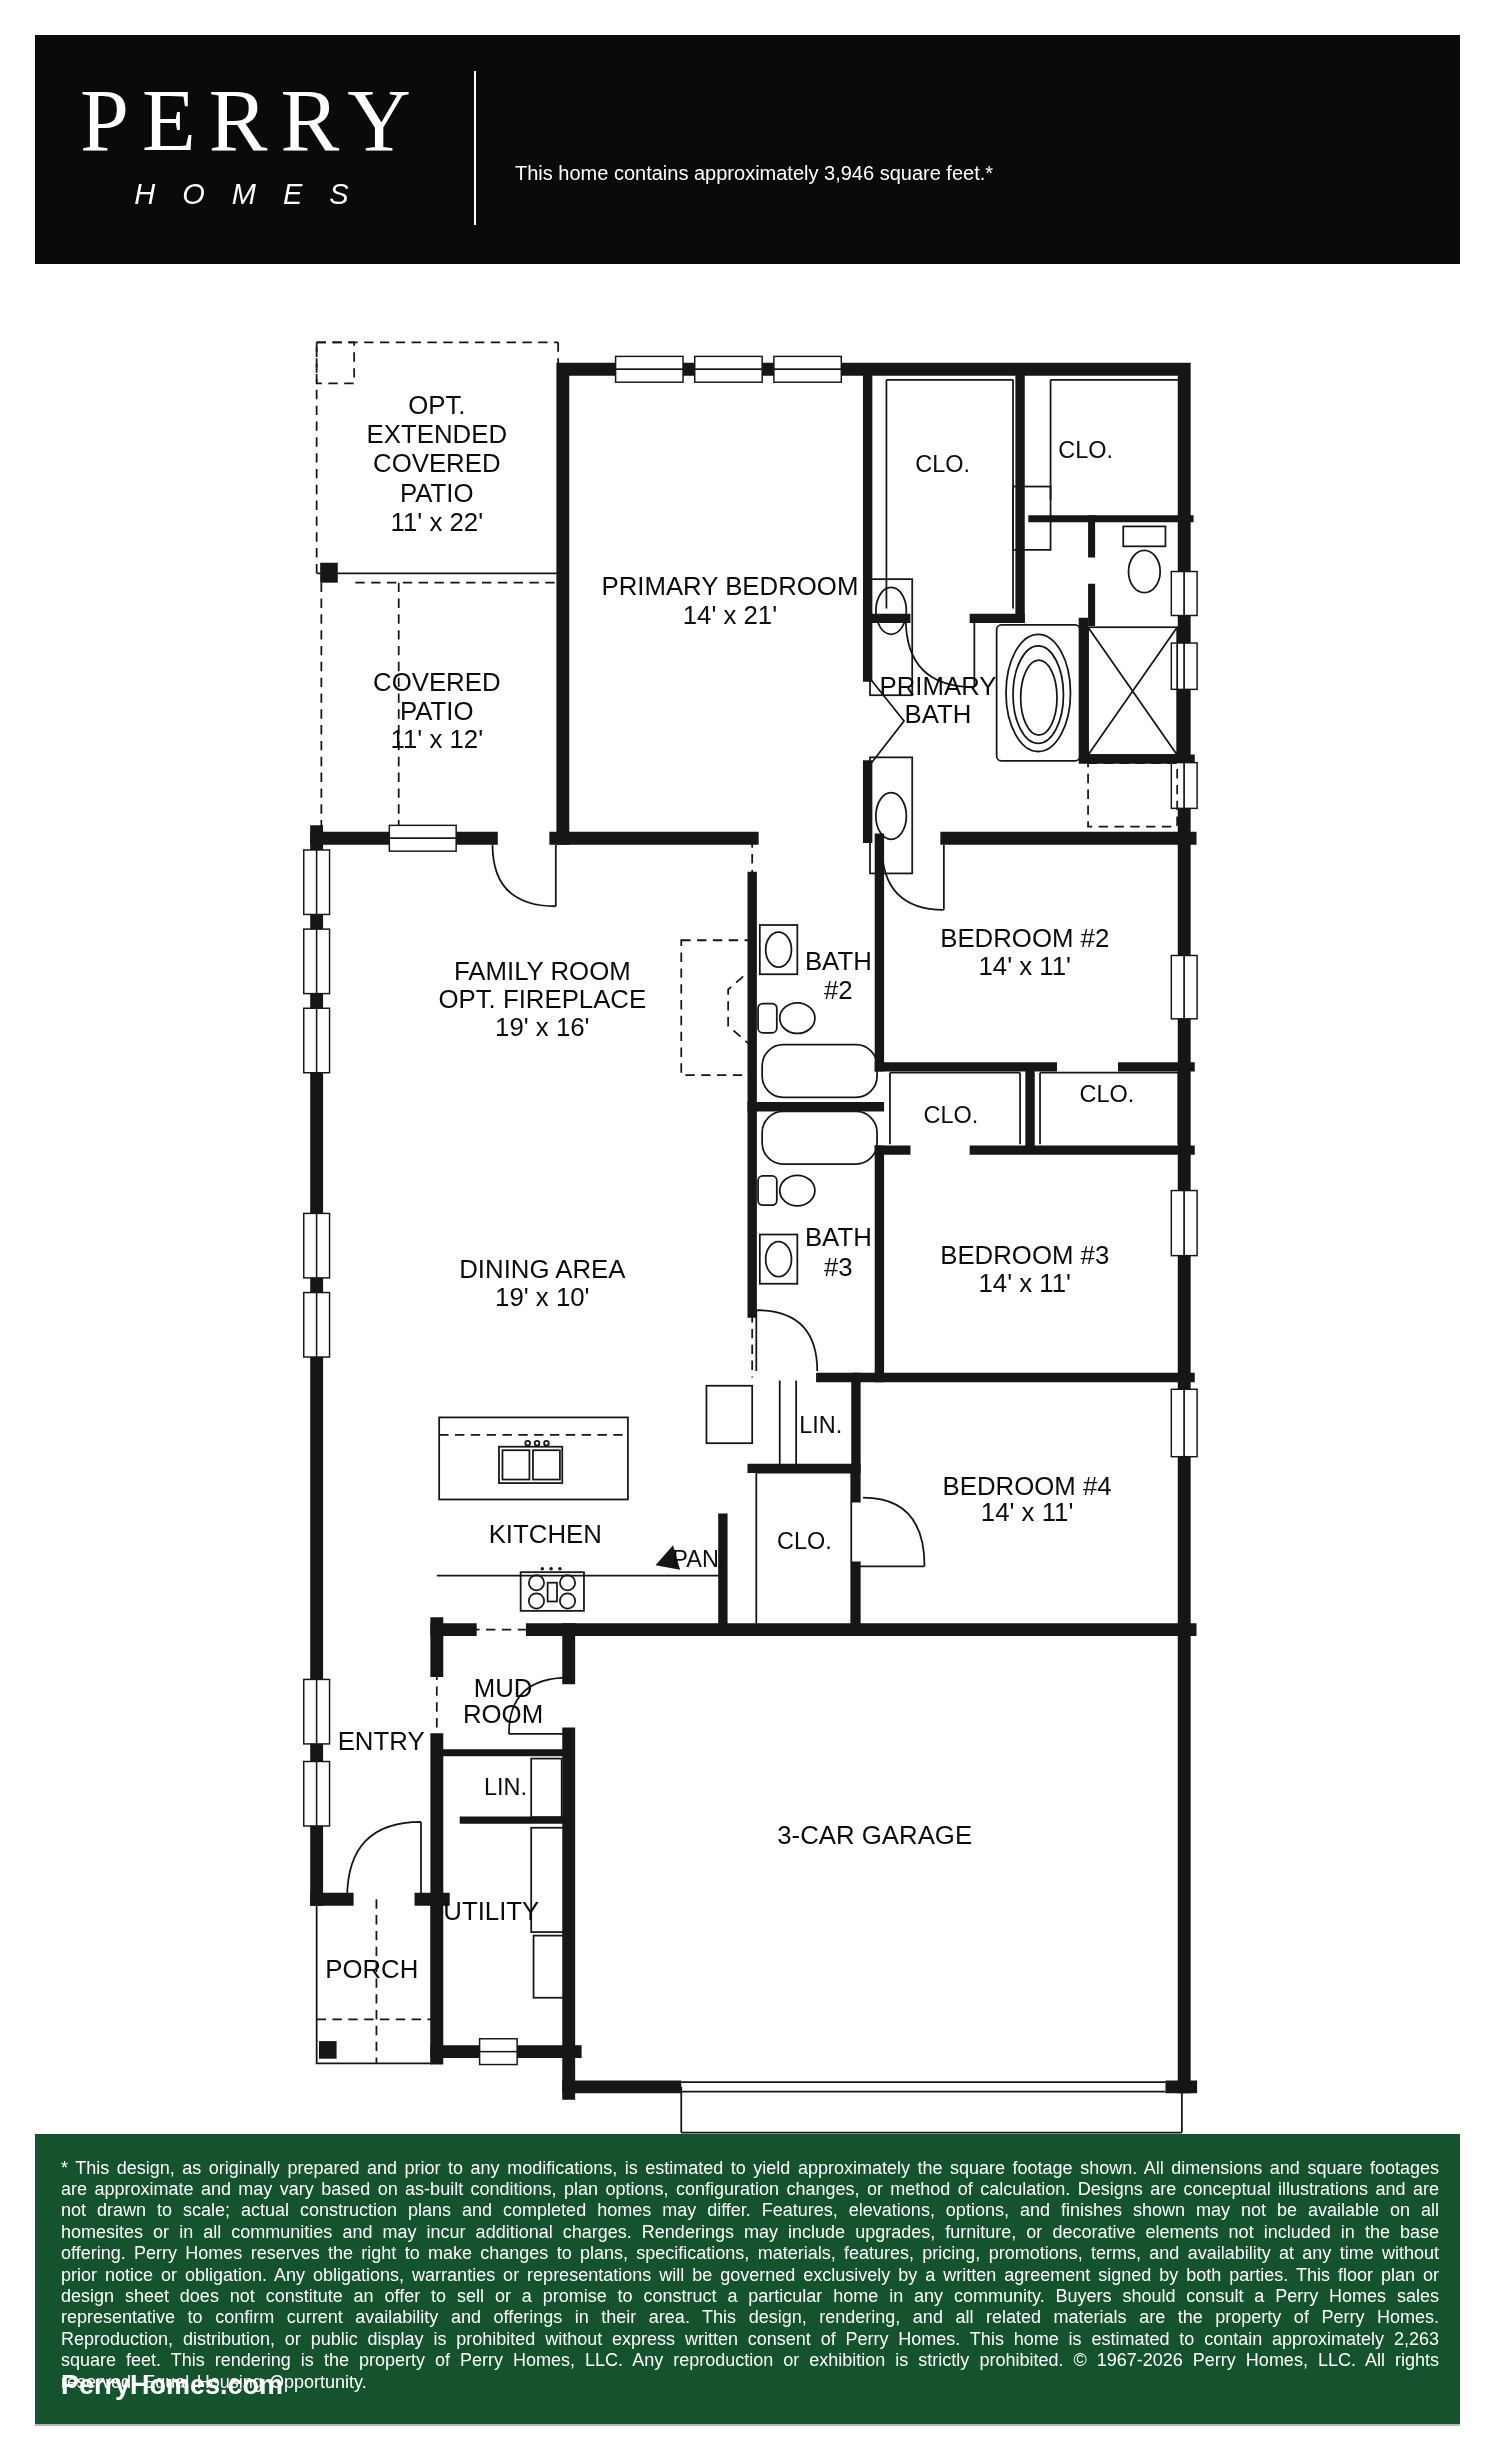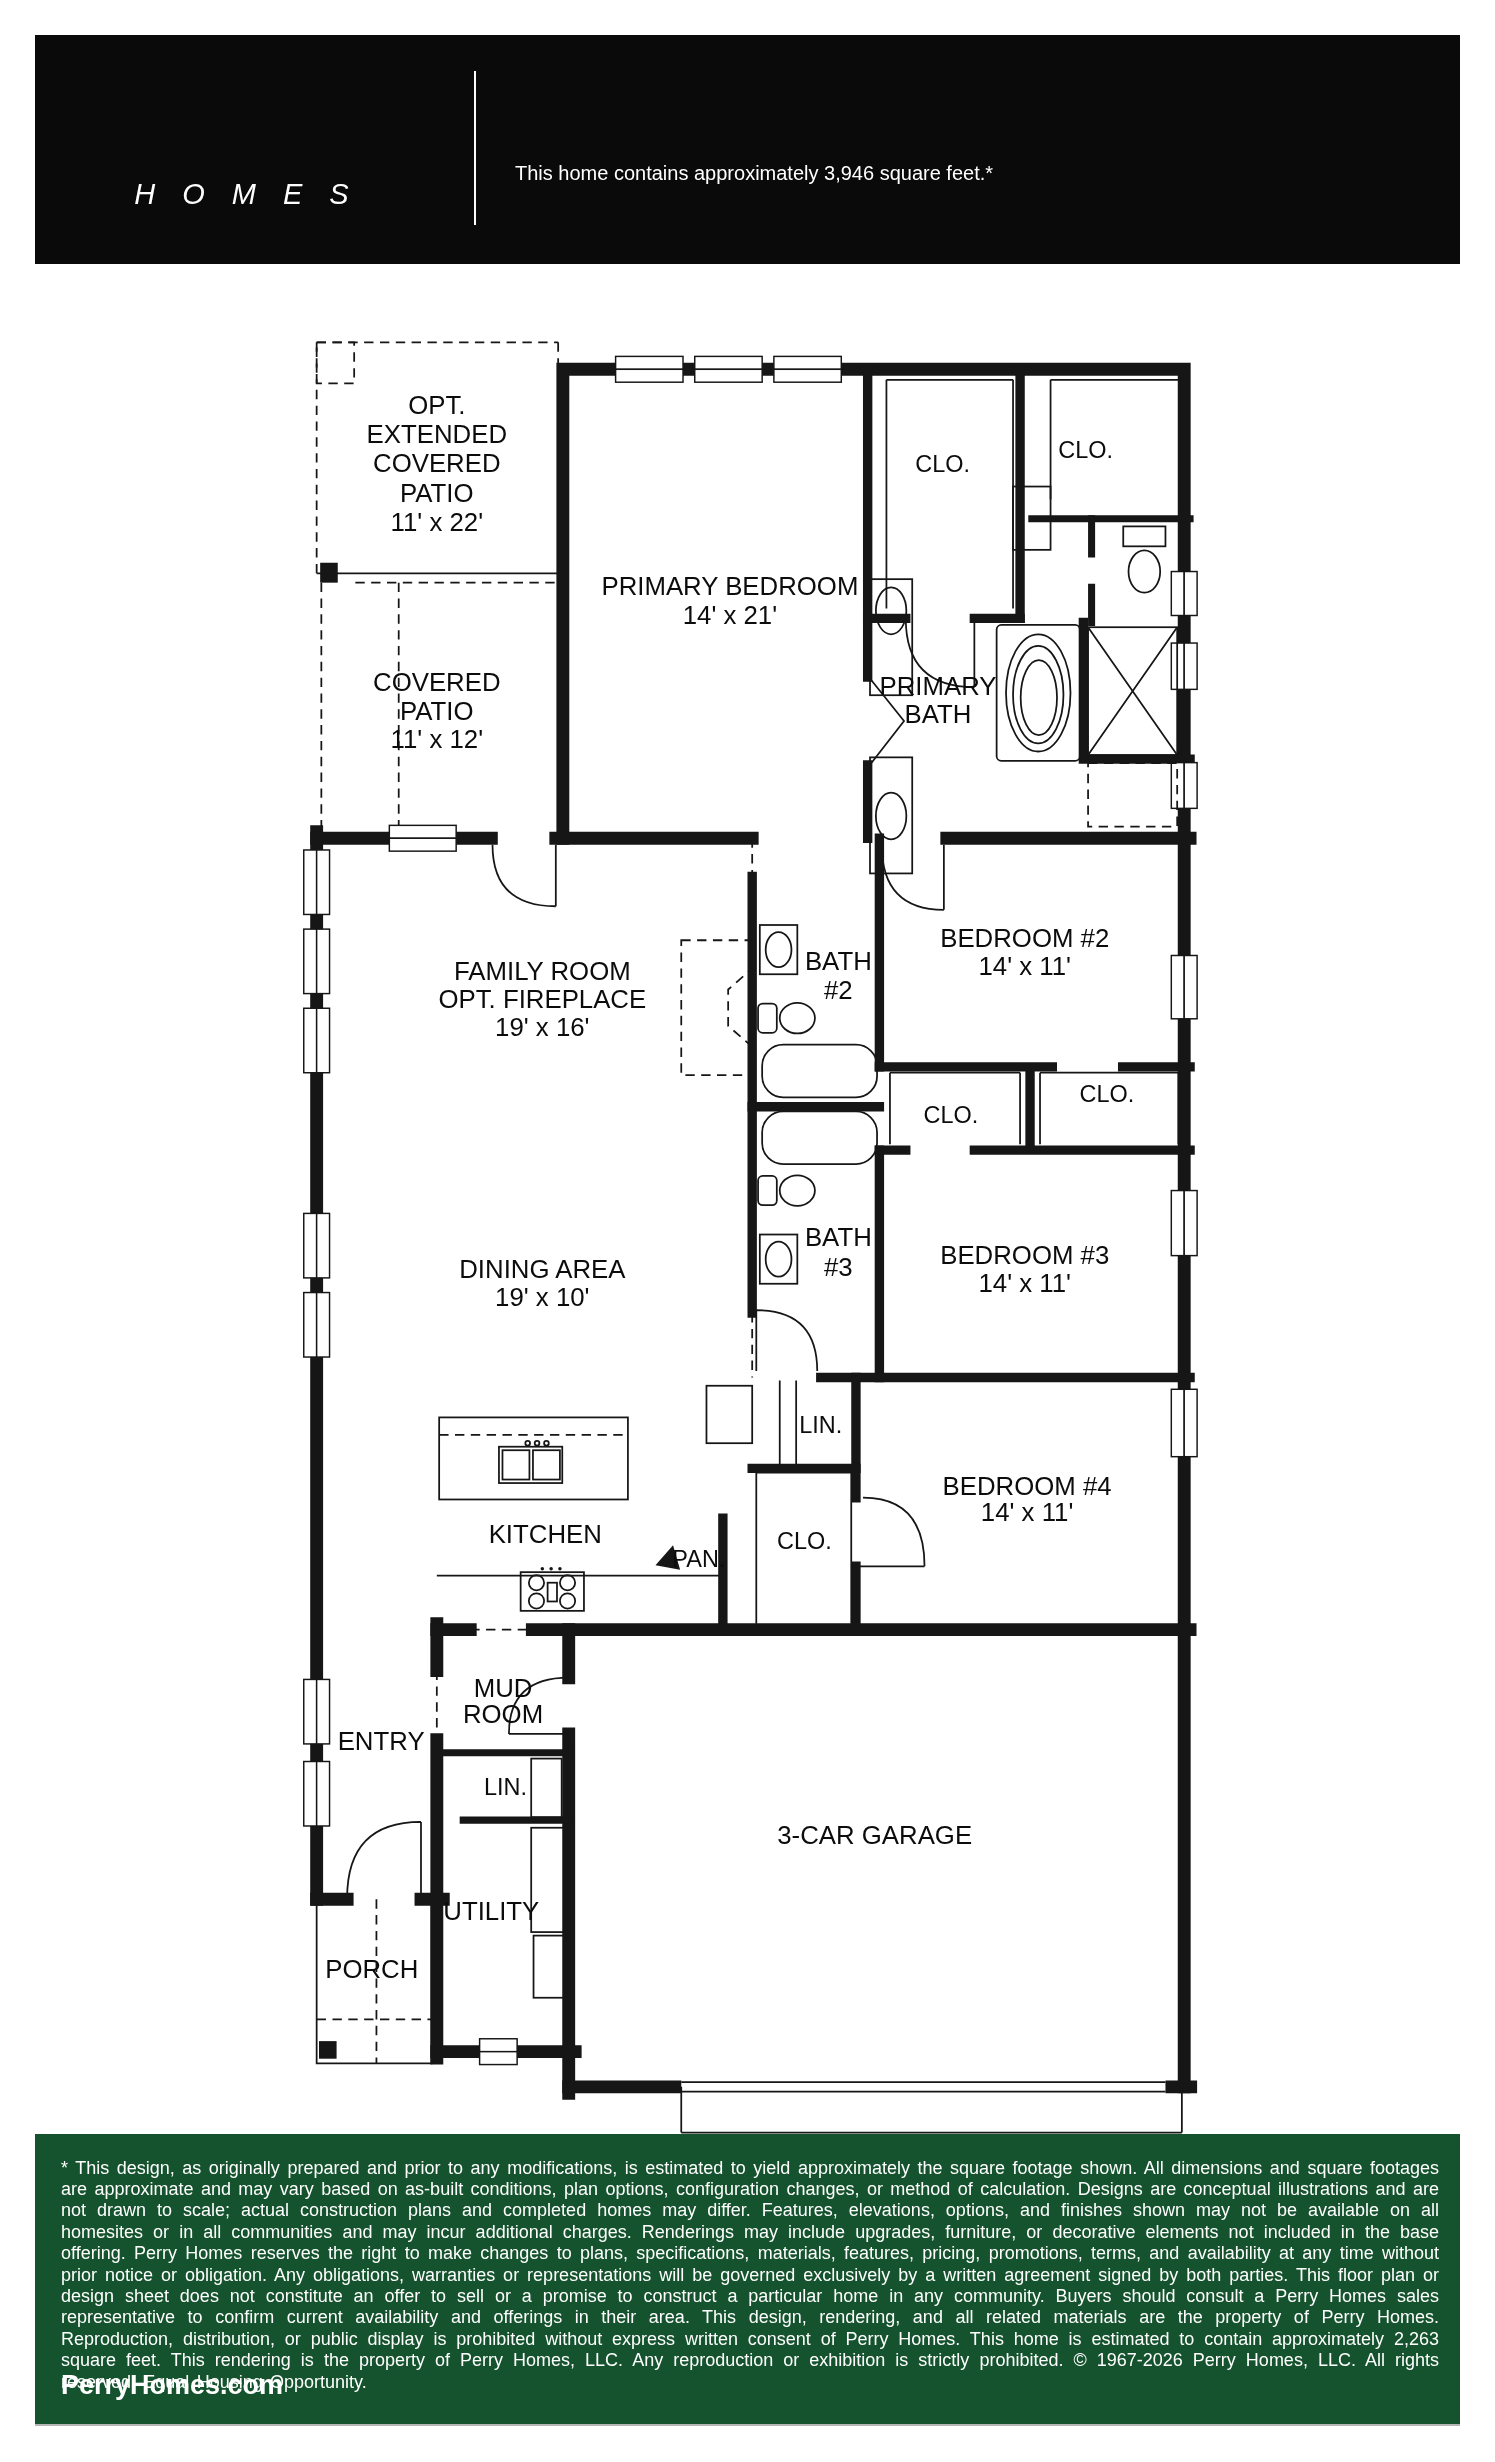--- a/index.html
+++ b/index.html
@@ -33,20 +33,21 @@
   .fillb{fill:#161616;stroke:none;}
   text{font-family:"Liberation Sans",sans-serif;font-size:44px;fill:#0c0c0c;text-anchor:middle;}
   text.sm{font-size:40px;}
 </style>
 </head>
 <body>
 
 <div class="page">
 
   <div class="hdr">
+    <div class="brand-perry">PERRY</div>
     <div class="brand-homes">HOMES</div>
     <div class="hdr-divider"></div>
     <div class="hdr-sub">This home contains approximately 3,946 square feet.*</div>
   </div>
 
   <svg class="plan" viewBox="0 0 2550 4200">
 
     <g>
       <path class="dash" d="M540 584 H952 M952 584 V978 M540 584 V978"></path>
       <rect class="dash" x="540" y="584" width="64" height="70" fill="none"></rect>

